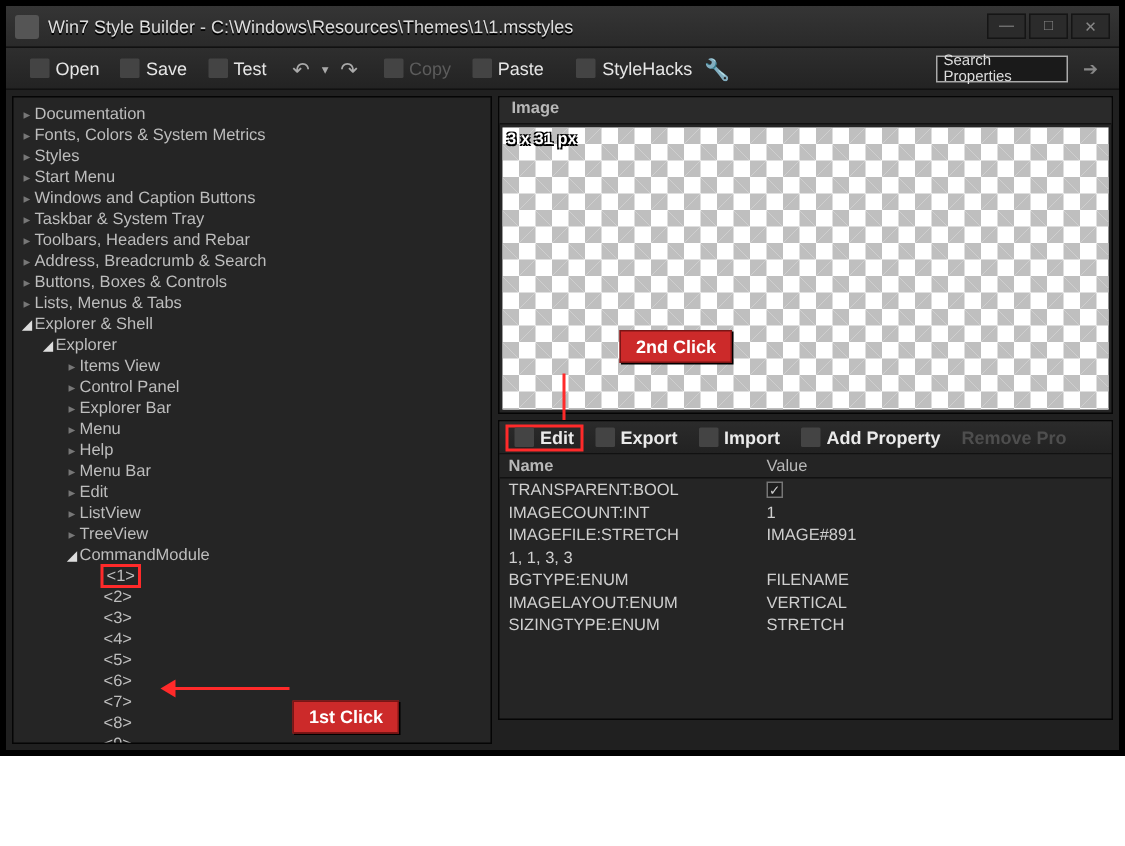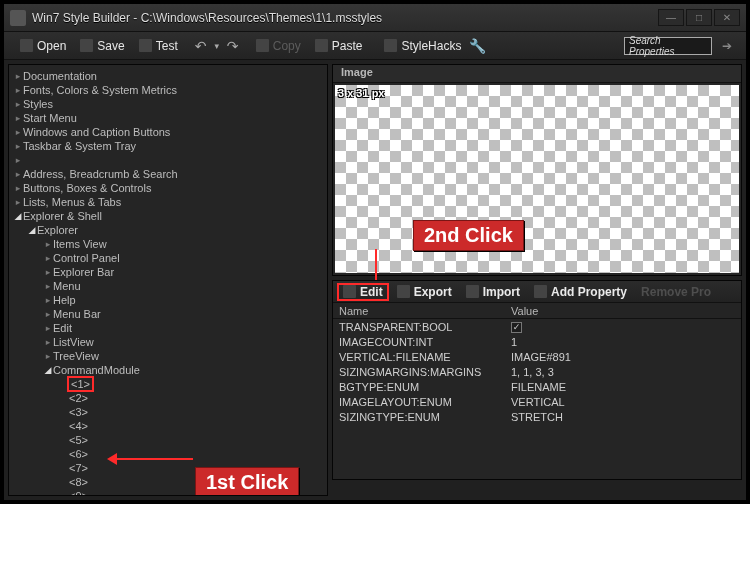--- a/index.html
+++ b/index.html
@@ -10,52 +10,52 @@
 .titlebar .title { color: #ddd; font-size: 12px; flex: 1; text-shadow: 0 1px 0 #000; }
 .winbtns { display: flex; gap: 2px; }
 .winbtn { width: 26px; height: 17px; background: #2b2b2b; border: 1px solid #151515; display: flex; align-items: center; justify-content: center; color: #888; font-size: 10px; }
 .toolbar { height: 28px; background: linear-gradient(#2e2e2e,#232323); display: flex; align-items: center; gap: 2px; padding: 0 10px; border-bottom: 1px solid #111; color: #ccc; font-size: 12px; }
 .tbtn { display: flex; align-items: center; gap: 4px; padding: 3px 6px; color: #e6e6e6; cursor: pointer; }
 .tbtn.disabled { color: #5c5c5c; }
 .tb-icon { width: 13px; height: 13px; background: #444; display: inline-block; border-radius: 1px; }
 .tb-sep { width: 6px; }
 .nav-icon { width: 14px; color: #aaa; font-size: 14px; text-align: center; }
 .toolbar .spacer { flex: 1; }
-.searchbox { border: 1px solid #aaa; background: #1a1a1a; height: 18px; width: 88px; color: #ddd; font-size: 10px; padding: 0 4px; display: flex; align-items: center; font-style: italic; }
+.searchbox { border: 1px solid #aaa; background: #1a1a1a; height: 18px; width: 88px; color: #ddd; font-size: 10px; padding: 0 4px; display: flex; align-items: center; }
 .search-go { width: 18px; height: 18px; margin-left: 4px; display: flex; align-items: center; justify-content: center; color: #888; }
 
 .body { flex: 1; display: flex; min-height: 0; }
 .left { width: 320px; border: 1px solid #050505; margin: 4px; background: #252525; overflow: hidden; position: relative; }
 .tree { padding: 4px 0; font-size: 11px; color: #bdbdbd; }
 .tree-row { display: flex; align-items: center; height: 14px; padding: 0 4px; white-space: nowrap; }
 .tree-row .arrow { width: 10px; text-align: center; color: #777; font-size: 9px; }
 .tree-row .arrow.open { color: #ddd; }
 .tree-row .label { color: #bdbdbd; }
 .indent1 { padding-left: 18px; }
 .indent2 { padding-left: 34px; }
 .indent3 { padding-left: 50px; }
 
-.callout { position: absolute; background: #cc2a2a; color: #fff; font-size: 20px; font-weight: 600; padding: 3px 10px; border: 1px solid #7a1515; box-shadow: 1px 1px 0 #000; }
+.callout { position: absolute; background: #cc2a2a; color: #fff; font-size: 12px; font-weight: 600; padding: 3px 10px; border: 1px solid #7a1515; box-shadow: 1px 1px 0 #000; }
 .callout.first { left: 186px; top: 402px; }
 .arrow-line { position: absolute; background: #ff2a2a; }
 .arrow-head { position: absolute; width: 0; height: 0; }
 
 .right { flex: 1; display: flex; flex-direction: column; margin: 4px 4px 20px 0; min-width: 0; }
 .preview { flex: 1; border: 1px solid #050505; background: #252525; display: flex; flex-direction: column; margin-bottom: 4px; min-height: 0; position: relative; }
 .preview-header { height: 18px; padding: 1px 8px; color: #b8b8b8; font-size: 11px; font-weight: 600; border-bottom: 1px solid #111; background: #2a2a2a; }
 .checker { flex: 1; background-image: linear-gradient(45deg,#bfbfbf 25%,transparent 25%),linear-gradient(-45deg,#bfbfbf 25%,transparent 25%),linear-gradient(45deg,transparent 75%,#bfbfbf 75%),linear-gradient(-45deg,transparent 75%,#bfbfbf 75%); background-size: 22px 22px; background-position: 0 0,0 11px,11px -11px,-11px 0; background-color: #fff; margin: 2px; position: relative; }
 .dim-label { position: absolute; left: 3px; top: 2px; font-size: 11px; color: #fff; text-shadow: 1px 1px 0 #000, -1px -1px 0 #000, 1px -1px 0 #000, -1px 1px 0 #000; font-weight: 600; }
 
 .props { border: 1px solid #050505; background: #252525; height: 200px; display: flex; flex-direction: column; position: relative; }
 .props-toolbar { height: 22px; display: flex; align-items: center; background: linear-gradient(#2b2b2b,#222); border-bottom: 1px solid #111; padding: 0 4px; gap: 2px; font-size: 12px; }
 .ptbtn { display: flex; align-items: center; gap: 4px; padding: 1px 6px; color: #eaeaea; font-weight: 600; }
 .ptbtn.disabled { color: #4e4e4e; }
 .edit-red { border: 2px solid #ff2a2a; padding: 0 4px; }
 .props-head { display: flex; font-size: 11px; color: #b8b8b8; background: #242424; border-bottom: 1px solid #111; height: 16px; align-items: center; }
-.props-head .col1 { width: 172px; padding-left: 6px; }
+.props-head .col1 { width: 172px; padding-left: 6px; font-weight: bold; }
 .props-head .col2 { flex: 1; padding-left: 6px; }
 .props-body { flex: 1; overflow: hidden; font-size: 11px; color: #cfcfcf; }
 .prop-row { display: flex; height: 15px; align-items: center; }
 .prop-row .c1 { width: 172px; padding-left: 6px; }
 .prop-row .c2 { flex: 1; padding-left: 6px; }
 .chk { width: 11px; height: 11px; border: 1px solid #777; background: #1d1d1d; display: inline-flex; align-items: center; justify-content: center; color: #ccc; font-size: 9px; }
 
 .callout.second { left: 80px; top: 155px; }
 .arr2-v { left: 42px; top: 184px; width: 2px; height: 78px; }
 .arr2-head { left: 37px; top: 260px; border-left: 6px solid transparent; border-right: 6px solid transparent; border-top: 10px solid #ff2a2a; }
@@ -134,20 +134,21 @@
           <div class="tree-row ">
             <span class="arrow">▸</span>
             <span class="label">Windows and Caption Buttons</span>
           </div>
           <div class="tree-row ">
             <span class="arrow">▸</span>
             <span class="label">Taskbar &amp; System Tray</span>
           </div>
           <div class="tree-row ">
             <span class="arrow">▸</span>
+            <span class="label">Toolbars, Headers and Rebar</span>
           </div>
           <div class="tree-row ">
             <span class="arrow">▸</span>
             <span class="label">Address, Breadcrumb &amp; Search</span>
           </div>
           <div class="tree-row ">
             <span class="arrow">▸</span>
             <span class="label">Buttons, Boxes &amp; Controls</span>
           </div>
           <div class="tree-row ">
@@ -298,25 +299,24 @@
         <div class="props-body" id="props-body">
             <div class="prop-row">
               <div class="c1">TRANSPARENT:BOOL</div>
               <div class="c2"><span class="chk">✓</span></div>
             </div>
             <div class="prop-row">
               <div class="c1">IMAGECOUNT:INT</div>
               <div class="c2">1</div>
             </div>
             <div class="prop-row">
-              <div class="c1">VERTICAL:FILENAME</div>
+              <div class="c1">IMAGEFILE:STRETCH</div>
               <div class="c2">IMAGE#891</div>
             </div>
             <div class="prop-row">
-              <div class="c1">SIZINGMARGINS:MARGINS</div>
               <div class="c2">1, 1, 3, 3</div>
             </div>
             <div class="prop-row">
               <div class="c1">BGTYPE:ENUM</div>
               <div class="c2">FILENAME</div>
             </div>
             <div class="prop-row">
               <div class="c1">IMAGELAYOUT:ENUM</div>
               <div class="c2">VERTICAL</div>
             </div>

